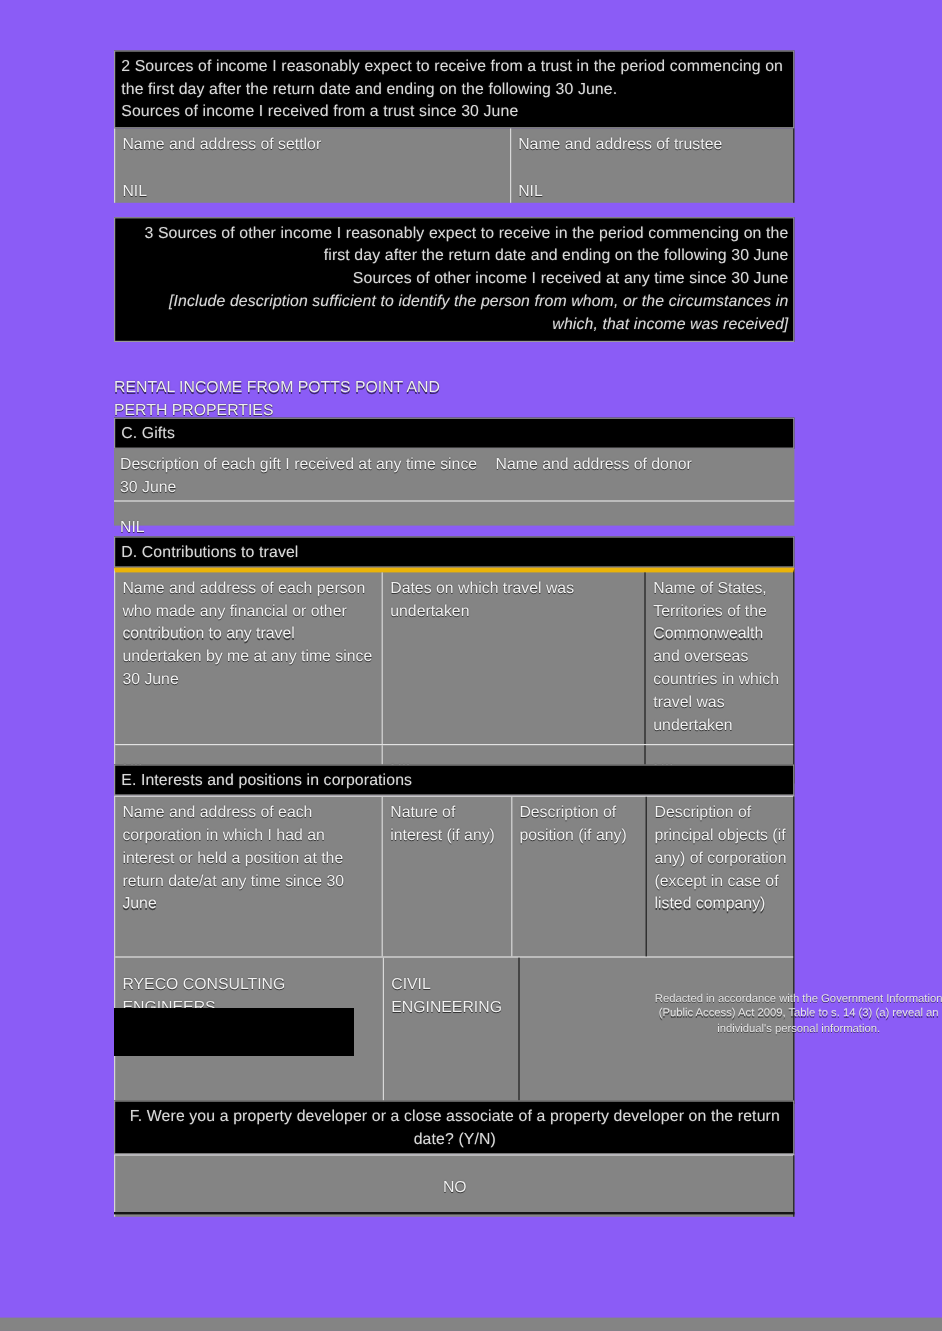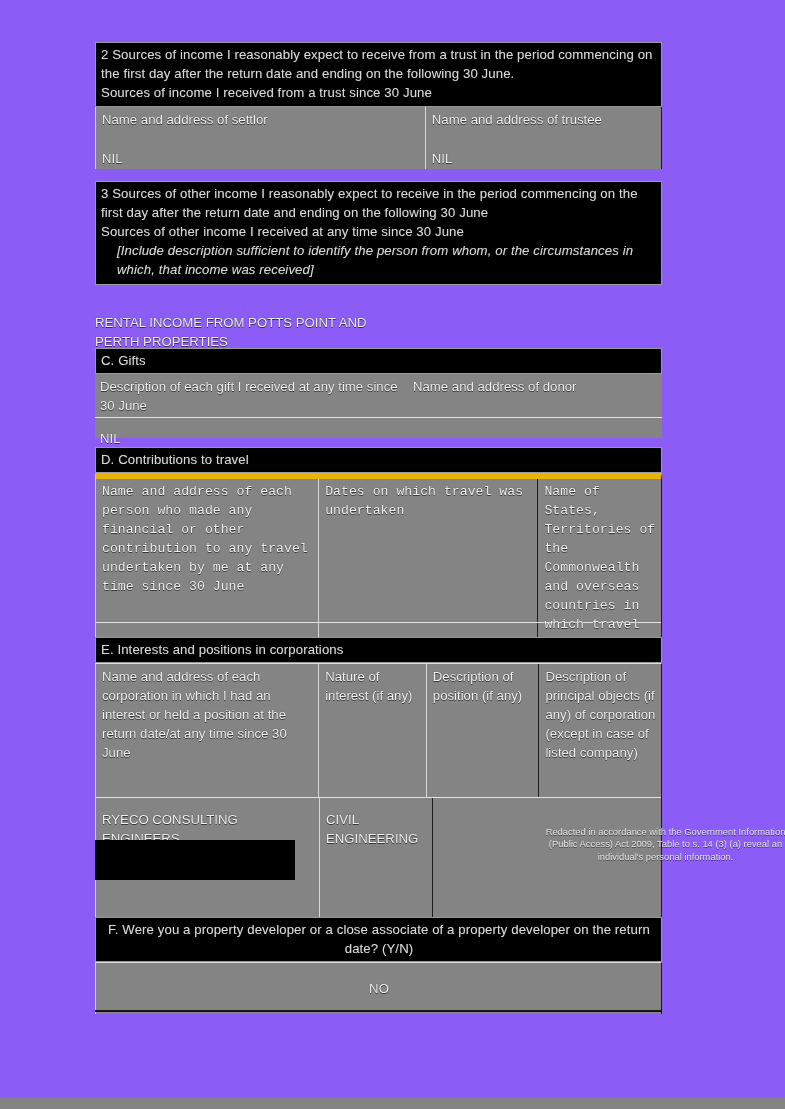--- a/index.html
+++ b/index.html
@@ -122,21 +122,21 @@
           <div class="nil" style="margin-top:20px;">NIL</div>
         </div>
         <div class="cell vsep-l" style="width:237px;">
           <div>Name and address of trustee</div>
           <div class="nil" style="margin-top:20px;">NIL</div>
         </div>
       </div>
     </div>
   </div>
 
-  <div class="doc" style="top:181px;">
+  <div class="doc" style="top:181px;text-align:right;">
     <div class="band" style="padding-bottom:5px;">
       <div>3 Sources of other income I reasonably expect to receive in the period commencing on the first day after the return date and ending on the following 30 June</div>
       <div>Sources of other income I received at any time since 30 June</div>
       <div class="ital">[Include description sufficient to identify the person from whom, or the circumstances in which, that income was received]</div>
     </div>
   </div>
 
   <div class="plaintext" style="left:95px; top:313px; width:400px;">
     <div>RENTAL INCOME FROM POTTS POINT AND</div>
     <div>PERTH PROPERTIES</div>
@@ -155,21 +155,21 @@
         </div>
       </div>
       <div class="rowline" style="margin-top:-1px;"></div>
       <div class="cell" style="padding-left:5px; padding-top:11px;">NIL</div>
     </div>
   </div>
 
   <div class="doc" style="top:447px;">
     <div class="band">D. Contributions to travel</div>
 
-    <div class="panel" style="border-top:6px solid #eab308;font-family:Liberation Mono, monospace;">
+    <div class="panel" style="border-top:4px solid #eab308;">
       <div class="cells" style="height:143px;">
         <div class="cell" style="width:223px;">
           <div>Name and address of each person who made any financial or other contribution to any travel undertaken by me at any time since 30 June</div>
         </div>
         <div class="cell vsep-l" style="width:220px;">
           <div>Dates on which travel was undertaken</div>
         </div>
         <div class="cell" style="width:124px; border-left:1px solid #1d1d1d;">
           <div>Name of States, Territories of the Commonwealth and overseas countries in which travel was undertaken</div>
         </div>

